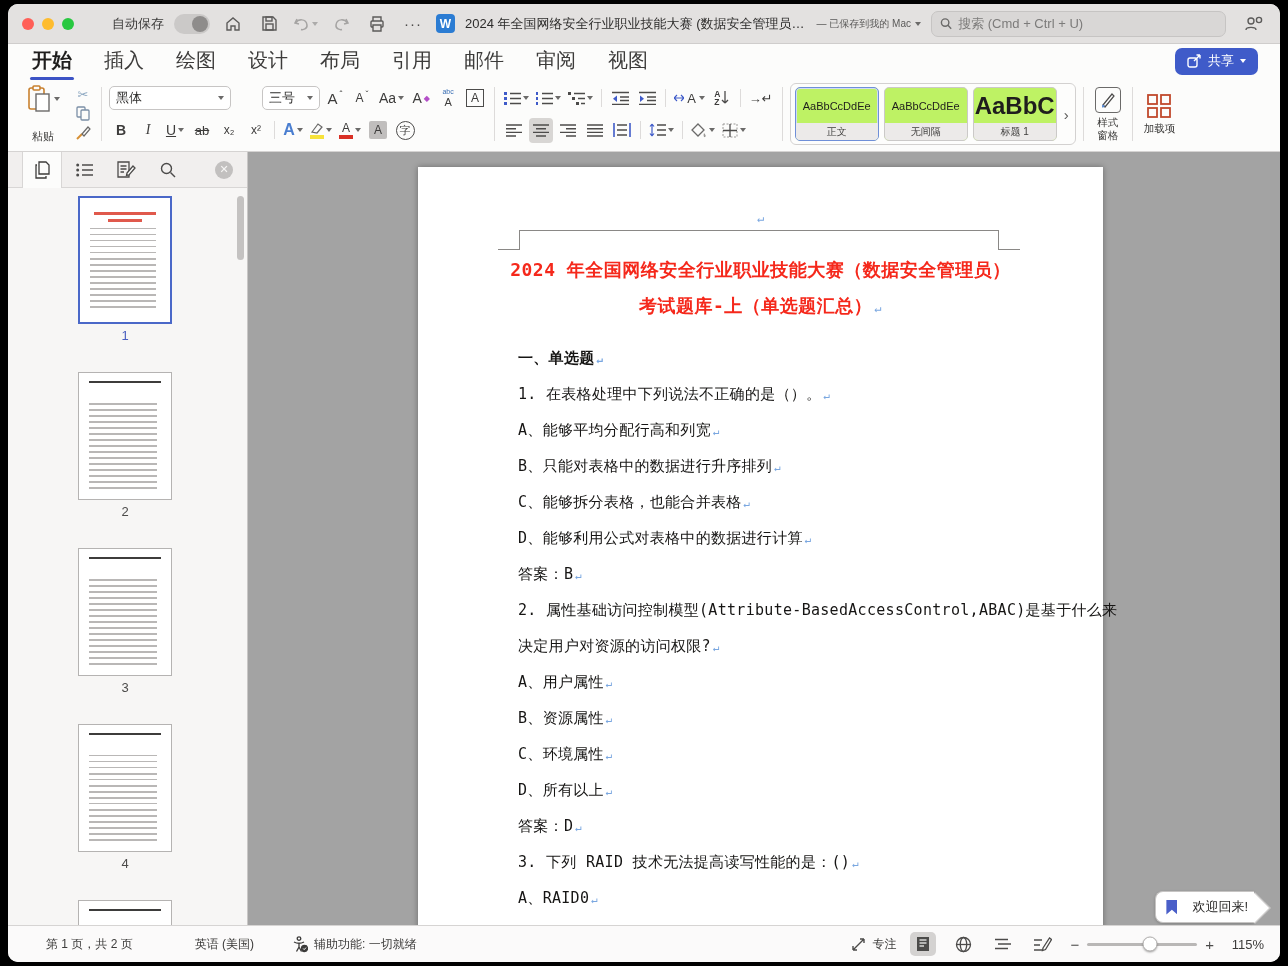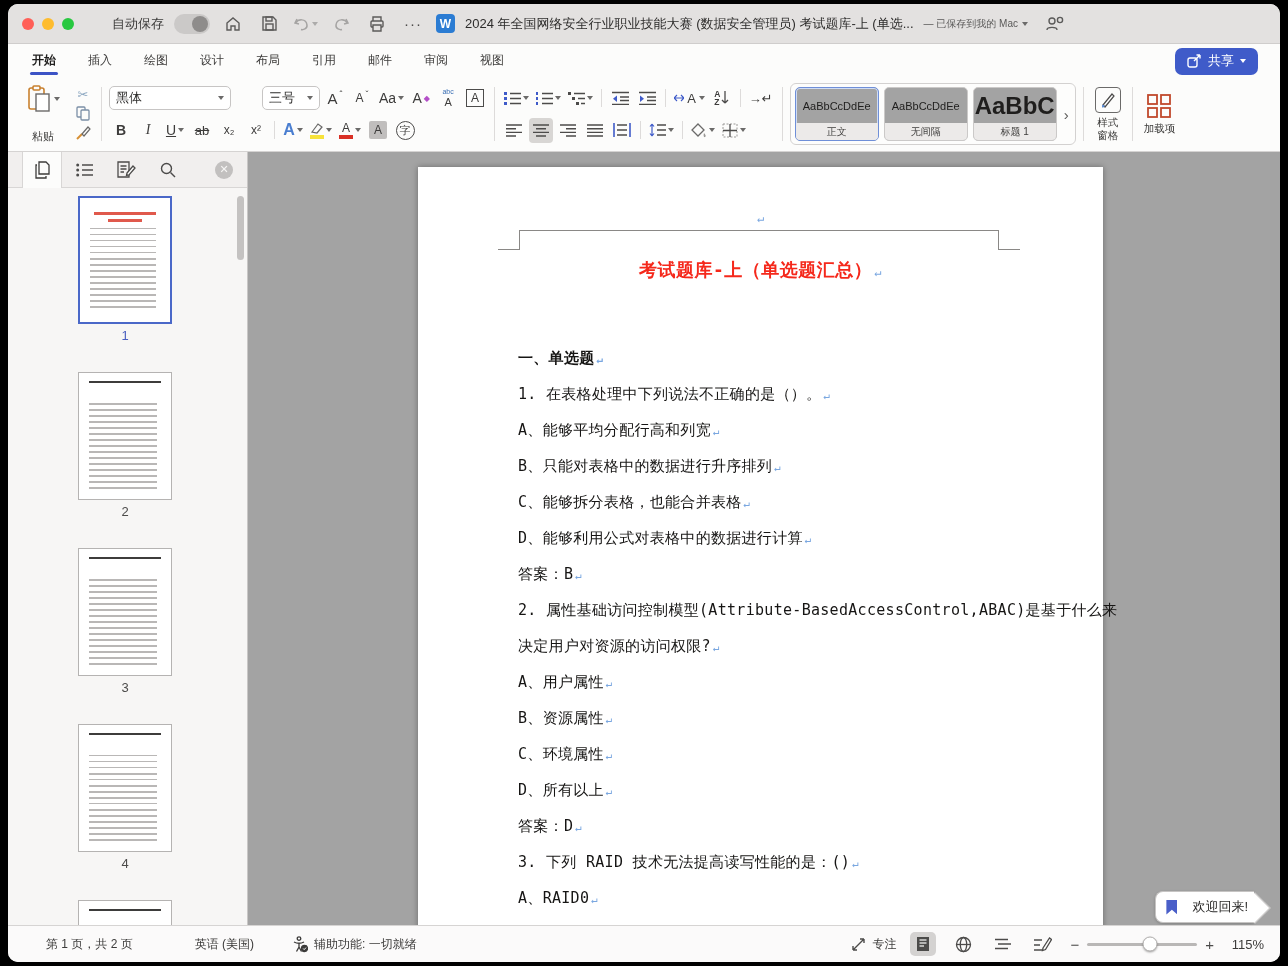--- a/index.html
+++ b/index.html
@@ -23,21 +23,21 @@
   .saved { font-size:10px; color:#5a5958; white-space:nowrap; display:flex; align-items:center; gap:4px; }
   .searchbox { margin-left:auto; width:295px; height:26px; background:#d9d7d6; border:1px solid #c6c4c3; border-radius:7px; display:flex; align-items:center; padding:0 8px; gap:6px; flex:none; }
   .searchbox input { border:none; background:transparent; outline:none; font-size:13px; color:#4c4b4a; width:100%; font-family:inherit; }
   .searchbox input::placeholder { color:#7c7b7a; }
   .chev { width:0; height:0; border-left:4px solid transparent; border-right:4px solid transparent; border-top:5px solid #6b6a69; display:inline-block; }
   .chev.small { border-left-width:3px; border-right-width:3px; border-top-width:4px; }
   .chev.white { border-top-color:#fff; }
 
   
   .tabbar { height:34px; background:#fcfcfb; display:flex; align-items:center; padding:0 22px; gap:28px; flex:none; }
-  .tab { font-size:12px; color:#3c3b3a; padding:6px 2px 8px; position:relative; cursor:default; white-space:nowrap; }
+  .tab { font-size:20px; color:#3c3b3a; padding:6px 2px 8px; position:relative; cursor:default; white-space:nowrap; }
   .tab.active { font-weight:bold; color:#1f1e1d; }
   .tab.active::after { content:""; position:absolute; left:0; right:0; bottom:2px; height:3px; border-radius:2px; background:#3c53c5; }
   .share-btn { margin-left:auto; background:#3f5bc9; color:#fff; height:27px; border-radius:7px; display:flex; align-items:center; gap:6px; padding:0 12px; font-size:13px; font-weight:500; }
 
   
   .ribbon { height:74px; background:#fcfcfb; border-bottom:1px solid #d5d3d2; display:flex; align-items:stretch; padding:5px 10px 6px; flex:none; }
   .rsep { width:1px; background:#dddbda; margin:4px 7px; flex:none; }
   .rgroup { display:flex; flex-direction:column; justify-content:space-between; padding:1px 0; }
   .rrow { display:flex; align-items:center; gap:3px; height:28px; }
   .rbtn { min-width:24px; height:25px; border-radius:4px; display:flex; align-items:center; justify-content:center; gap:2px; color:#3d3c3b; font-size:14px; padding:0 2px; }
@@ -65,21 +65,21 @@
   .phonetic { display:flex; flex-direction:column; align-items:center; line-height:1; color:#3a6fb5; }
   .phonetic .top { font-size:7px; }
   .phonetic .base { font-size:11px; color:#3d3c3b; }
   .boxed-a { width:18px; height:18px; border:1.2px solid #4c4b4a; font-size:12px; display:flex; align-items:center; justify-content:center; }
   .sort { display:flex; align-items:center; line-height:1; gap:1px; }
   .sort .letters { display:flex; flex-direction:column; font-size:8.5px; font-weight:bold; color:#3d3c3b; }
   .marks-btn { font-size:13px; color:#3d3c3b; }
 
   
   .gallery { display:flex; align-items:center; gap:5px; border:1px solid #d3d1d0; border-radius:6px; padding:3px 4px; background:#fdfdfc; }
-  .stylecard { width:84px; height:54px; background:#a3a3a3; border:1px solid #cbc9c8; border-radius:5px; overflow:hidden; display:flex; flex-direction:column; }
+  .stylecard { width:84px; height:54px; background:#bef264; border:1px solid #cbc9c8; border-radius:5px; overflow:hidden; display:flex; flex-direction:column; }
   .stylecard.sel { border:1.5px solid #6f8fd8; box-shadow:0 0 0 1px #cfdcf5 inset; }
   .stylecard .prev { flex:1; display:flex; align-items:center; justify-content:center; font-size:11px; color:#1f1e1d; white-space:nowrap; }
   .stylecard .prev.big { font-size:24px; font-weight:bold; }
   .stylecard .cap { height:17px; background:#eceae9; font-size:10px; color:#3d3c3b; display:flex; align-items:center; justify-content:center; }
   .gal-more { font-size:15px; color:#5c5b5a; padding:0 2px; }
   .vbtn { display:flex; flex-direction:column; align-items:center; justify-content:center; gap:3px; font-size:10.5px; color:#3d3c3b; line-height:1.15; padding:0 4px; text-align:center; }
   .vbtn .box { width:26px; height:26px; border:1px solid #6b6a69; border-radius:4px; display:flex; align-items:center; justify-content:center; }
 
   
   .content { flex:1; position:relative; overflow:hidden; background:#a3a3a3; }
@@ -181,20 +181,27 @@
           <path d="M5 10 H13 V16 H5 Z" fill="#e3e1e0"></path>
         </svg>
     </div>
     <div class="tb-icon more">···</div>
     <div class="word-badge">W</div>
     <span class="doc-title">2024 年全国网络安全行业职业技能大赛 (数据安全管理员) 考试题库-上 (单选...</span>
     <span class="saved">
         <span>— 已保存到我的 Mac</span>
         <span class="chev small"></span>
       </span>
+    <div class="searchbox">
+      <svg width="13" height="13" viewBox="0 0 13 13" fill="none" stroke="#6b6a69" stroke-width="1.5">
+          <circle cx="5.5" cy="5.5" r="4"></circle>
+          <path d="M8.5 8.5 L12 12"></path>
+        </svg>
+      <input type="text" placeholder="搜索 (Cmd + Ctrl + U)" style="">
+    </div>
     <div class="tb-icon" style="margin-left:4px">
       <svg width="19" height="17" viewBox="0 0 19 17" fill="none" stroke="#5c5b5a" stroke-width="1.4">
           <circle cx="7" cy="6" r="3"></circle>
           <path d="M2 15 C2 11.5 12 11.5 12 15"></path>
           <circle cx="15" cy="5" r="2.6"></circle>
         </svg>
     </div>
   </div>
 
   <div class="tabbar">
@@ -618,20 +625,21 @@
       </div>
     </div>
 
     <div class="canvas">
       <div class="page doc-font">
         <div class="top-mark">↵</div>
         <div class="hline"></div>
         <div class="hcorner l"></div>
         <div class="hcorner r"></div>
         <div class="title-block">
+          <div>2024 年全国网络安全行业职业技能大赛（数据安全管理员）</div>
           <div><span>考试题库-上（单选题汇总）</span><span class="mark">↵</span></div>
         </div>
         <div class="body-block">
           <div class="bline h"><span>一、单选题</span><span class="mark">↵</span></div>
           <div class="bline"><span>1. 在表格处理中下列说法不正确的是（）。</span><span class="mark">↵</span></div>
           <div class="bline"><span>A、能够平均分配行高和列宽</span><span class="mark">↵</span></div>
           <div class="bline"><span>B、只能对表格中的数据进行升序排列</span><span class="mark">↵</span></div>
           <div class="bline"><span>C、能够拆分表格，也能合并表格</span><span class="mark">↵</span></div>
           <div class="bline"><span>D、能够利用公式对表格中的数据进行计算</span><span class="mark">↵</span></div>
           <div class="bline"><span>答案：B</span><span class="mark">↵</span></div>

